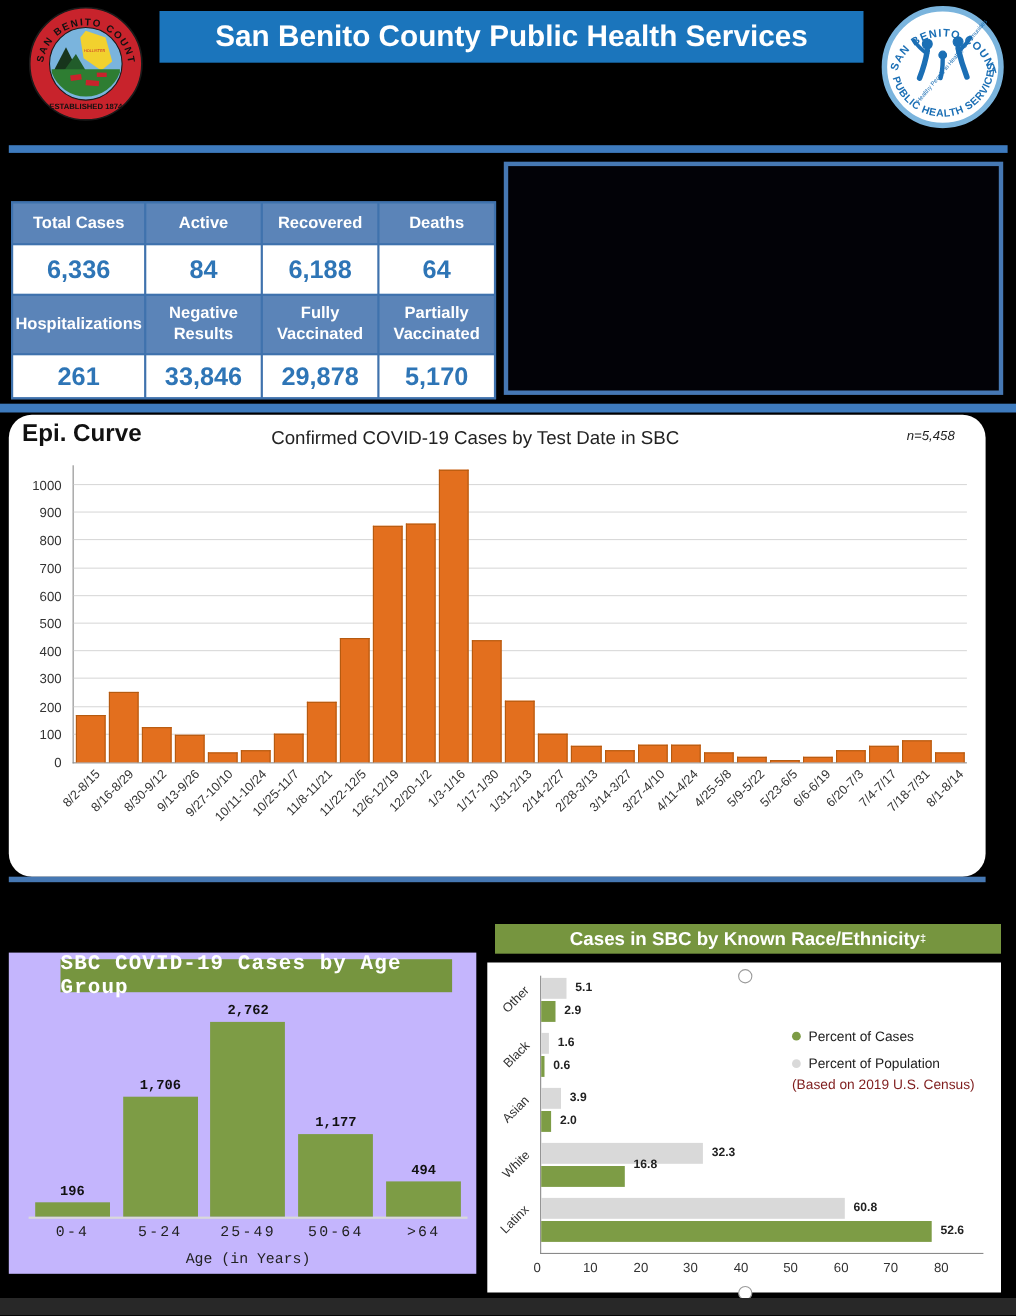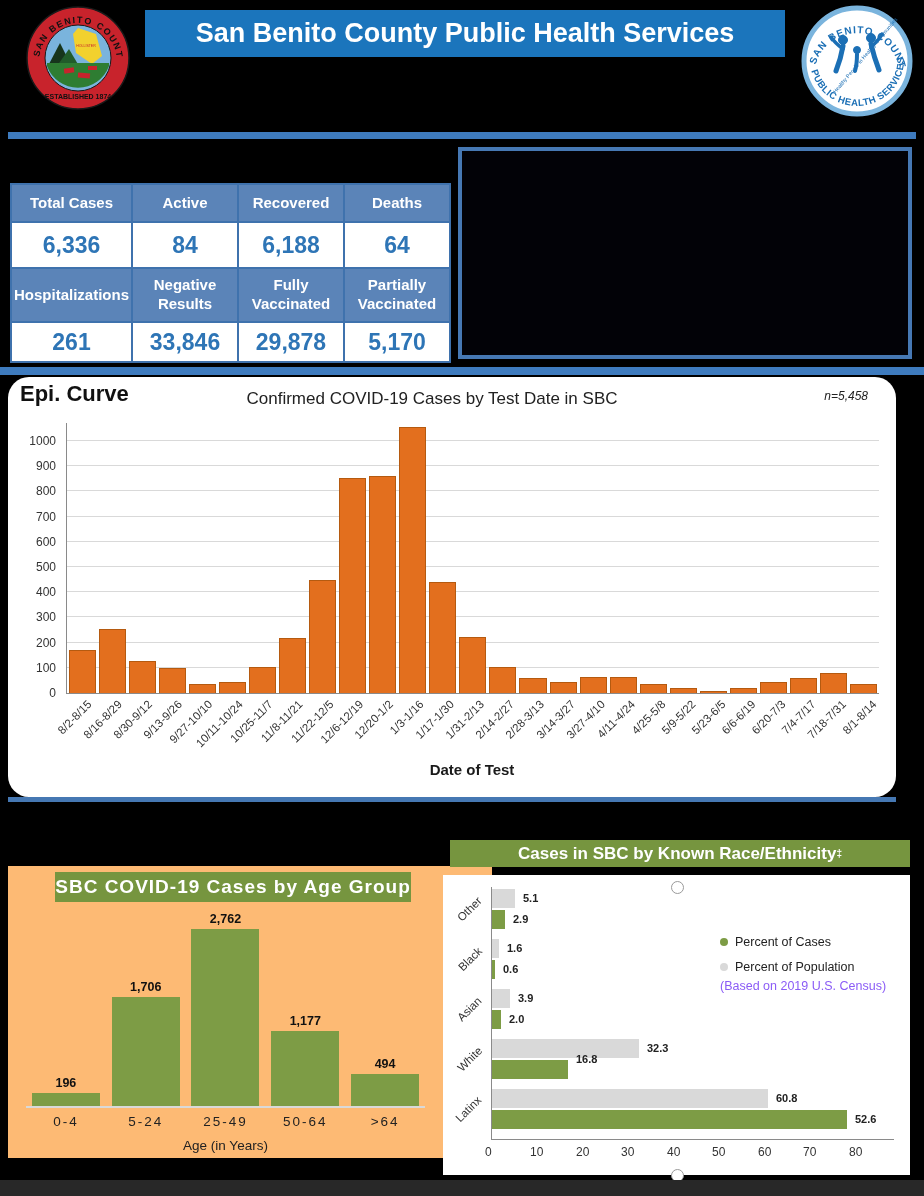--- a/index.html
+++ b/index.html
@@ -32,21 +32,21 @@
   .epi-bar{flex:1;background:#E36F1E;border:1px solid #B55A10;border-bottom:none;box-sizing:border-box;}
   .epi-ylabels{position:absolute;left:8px;top:46px;width:44px;height:270px;}
   .epi-ylab{position:absolute;right:4px;font-size:12px;color:#333;}
   .epi-xlabels{position:absolute;left:58px;top:318px;width:812px;height:60px;display:flex;gap:3px;padding:0 2px;}
   .epi-xslot{flex:1;position:relative;}
   .epi-xslot span{position:absolute;top:3px;right:10px;transform:rotate(-45deg);transform-origin:100% 0;
                   white-space:nowrap;font-size:11.5px;color:#333;}
   .epi-xtitle{position:absolute;left:58px;top:384px;width:812px;text-align:center;font-weight:bold;font-size:15px;color:#1a1a1a;}
   .epi-bottom{position:absolute;left:8px;top:797px;width:888px;height:5px;background:#4678B3;}
   
-  .age-panel{position:absolute;left:8px;top:866px;width:484px;height:292px;background:#fdba74;}
+  .age-panel{position:absolute;left:8px;top:866px;width:425px;height:292px;background:#c4b5fd;font-family:Liberation Mono, monospace;}
   .age-banner{position:absolute;left:47px;top:6px;width:356px;height:30px;background:#76953F;color:#fff;
               font-weight:bold;font-size:19px;letter-spacing:1px;display:flex;align-items:center;justify-content:center;}
   .age-bars{position:absolute;left:18px;top:44px;width:399px;height:196px;display:flex;align-items:flex-end;
             border-bottom:2px solid #D9D9D9;}
   .age-slot{flex:1;display:flex;flex-direction:column;align-items:center;justify-content:flex-end;}
   .age-vlabel{font-size:12.5px;font-weight:bold;color:#111;margin-bottom:3px;}
   .age-bar{width:68px;background:#7D9C45;}
   .age-cats{position:absolute;left:18px;top:248px;width:399px;display:flex;}
   .age-cat{flex:1;text-align:center;font-size:13.5px;color:#222;letter-spacing:2px;}
   .age-xtitle{position:absolute;left:18px;top:272px;width:399px;text-align:center;font-size:13.5px;color:#222;}
@@ -58,21 +58,21 @@
   .race-plot{position:absolute;left:48px;top:12px;width:402px;height:252px;
              border-left:1.5px solid #8a8a8a;border-bottom:1.5px solid #8a8a8a;}
   .race-bar{position:absolute;left:0;height:19px;}
   .race-val{position:absolute;font-weight:bold;font-size:11px;color:#222;}
   .race-cat{position:absolute;right:calc(100% + 8px);transform:rotate(-45deg);font-size:11.5px;color:#333;}
   .race-xticks{position:absolute;left:48px;top:270px;width:402px;height:18px;}
   .race-xticks span{position:absolute;font-size:12px;color:#333;}
   .race-legend{position:absolute;right:10px;top:60px;width:180px;}
   .legend-row{display:flex;align-items:center;gap:7px;margin-bottom:11px;font-size:12.5px;color:#222;}
   .legend-dot{width:8px;height:8px;border-radius:50%;flex:0 0 auto;}
-  .legend-note{font-size:12.5px;color:#8b5cf6;margin-top:-6px;}
+  .legend-note{font-size:12.5px;color:#7f1d1d;margin-top:-6px;}
   .handle{position:absolute;left:50%;margin-left:-6px;width:11px;height:11px;border-radius:50%;
           border:1.5px solid #9a9a9a;background:#fff;}
   .handle-top{top:6px;} .handle-bottom{bottom:-7px;}
   .bottom-strip{position:absolute;left:0;top:1180px;width:924px;height:16px;background:#282828;}
 </style>
 </head>
 <body>
 
 <div class="page">
 
@@ -284,21 +284,20 @@
         <div class="epi-xslot">
           <span>7/4-7/17</span>
         </div>
         <div class="epi-xslot">
           <span>7/18-7/31</span>
         </div>
         <div class="epi-xslot">
           <span>8/1-8/14</span>
         </div>
       </div>
-    <div class="epi-xtitle">Date of Test</div>
   </div>
   <div class="epi-bottom"></div>
 
   <div class="age-panel">
     <div class="age-banner">SBC COVID-19 Cases by Age Group</div>
     <div class="age-bars">
         <div class="age-slot">
           <div class="age-vlabel">196</div>
           <div class="age-bar" style="height: 13px; background: rgb(125, 156, 69);"></div>
         </div>

